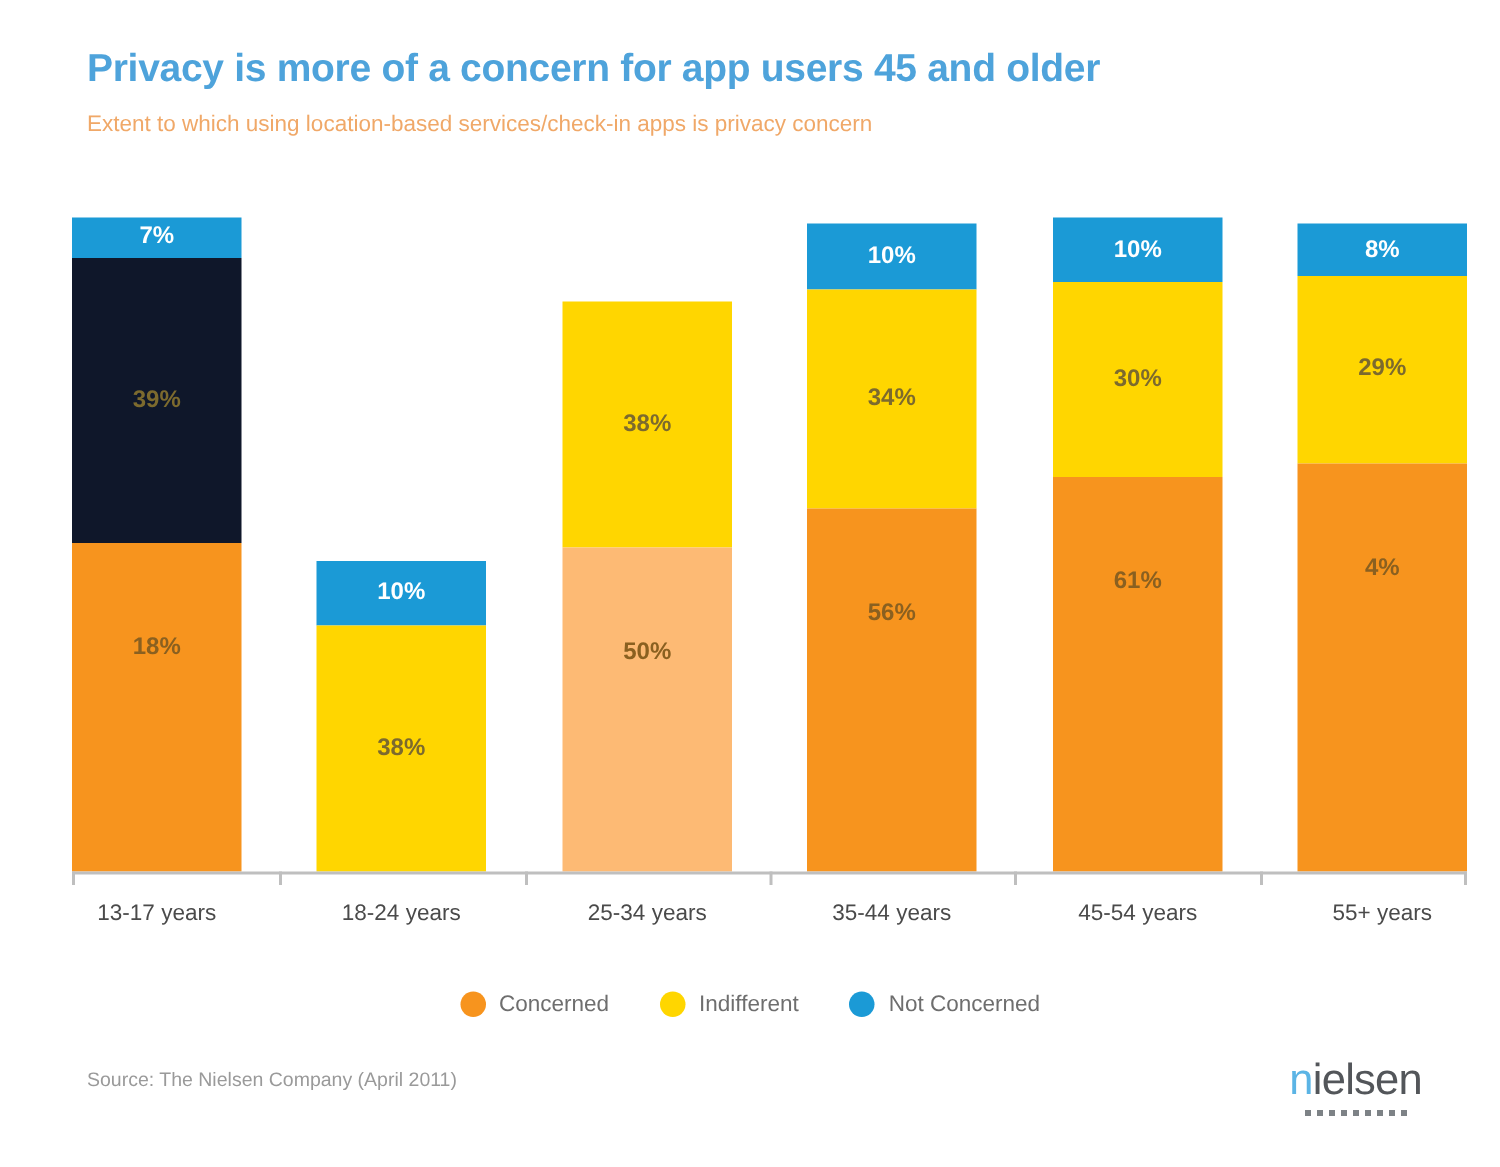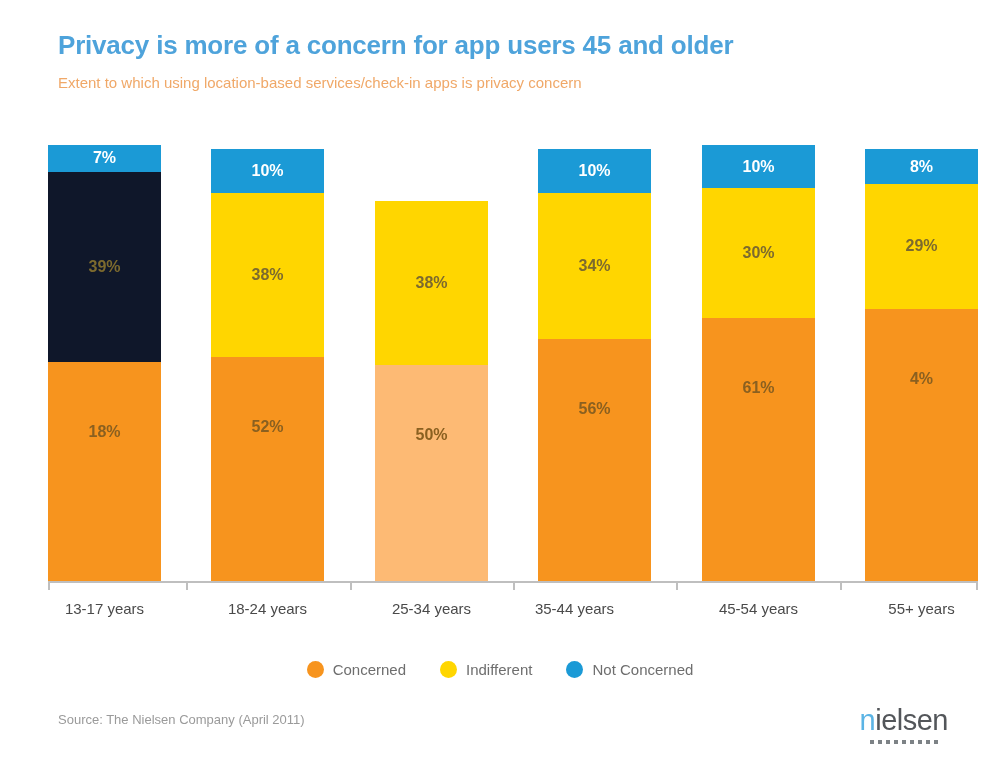--- a/index.html
+++ b/index.html
@@ -209,23 +209,20 @@
           <span class="seg-label">18%</span>
         </div>
       </div>
       <div class="bar-group" style="left: 163px;">
         <div class="segment seg-not-concerned" style="height: 43.1683px; background: rgb(27, 154, 214);">
           <span class="seg-label">10%</span>
         </div>
         <div class="segment seg-indifferent" style="height: 164.04px; background: rgb(255, 214, 0);">
           <span class="seg-label">38%</span>
         </div>
-        <div class="segment seg-concerned" style="height: 224.475px; background: rgb(247, 148, 30);">
-          <span class="seg-label">52%</span>
-        </div>
       </div>
       <div class="bar-group" style="left: 327px;">
         <div class="segment seg-indifferent" style="height: 164.04px; background: rgb(255, 214, 0);">
           <span class="seg-label">38%</span>
         </div>
         <div class="segment seg-concerned" style="height: 215.842px; background: #fdba74;">
           <span class="seg-label">50%</span>
         </div>
       </div>
       <div class="bar-group" style="left: 490px;">
@@ -271,21 +268,21 @@
       <div class="axis-tick" style="left: 302px;"></div>
       <div class="axis-tick" style="left: 465px;"></div>
       <div class="axis-tick" style="left: 628px;"></div>
       <div class="axis-tick" style="left: 792px;"></div>
     </div>
 
   <div id="category-labels">
       <div class="cat-label" style="left: 0px;">13-17 years</div>
       <div class="cat-label" style="left: 163px;">18-24 years</div>
       <div class="cat-label" style="left: 327px;">25-34 years</div>
-      <div class="cat-label" style="left: 470px;">35-44 years</div>
+      <div class="cat-label" style="left: 490px;">35-44 years</div>
       <div class="cat-label" style="left: 654px;">45-54 years</div>
       <div class="cat-label" style="left: 817px;">55+ years</div>
     </div>
 
   <div id="legend">
       <div class="legend-item">
         <span class="legend-swatch" style="background: rgb(247, 148, 30);"></span>
         <span class="legend-label">Concerned</span>
       </div>
       <div class="legend-item">

